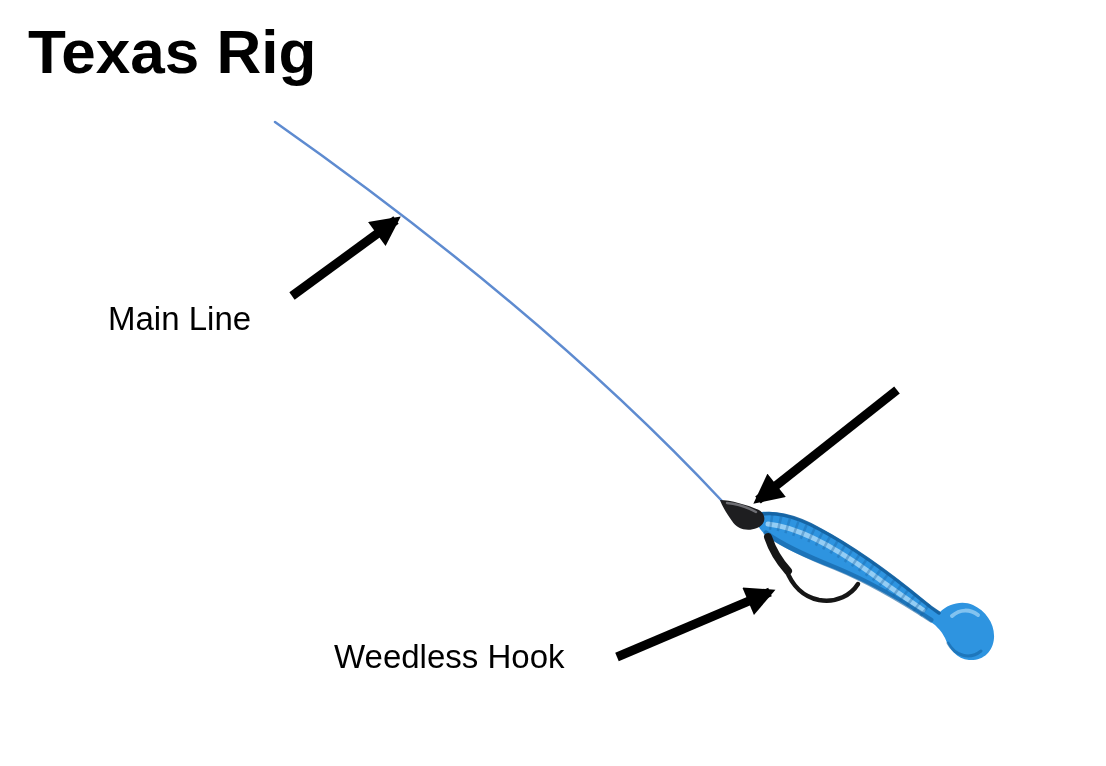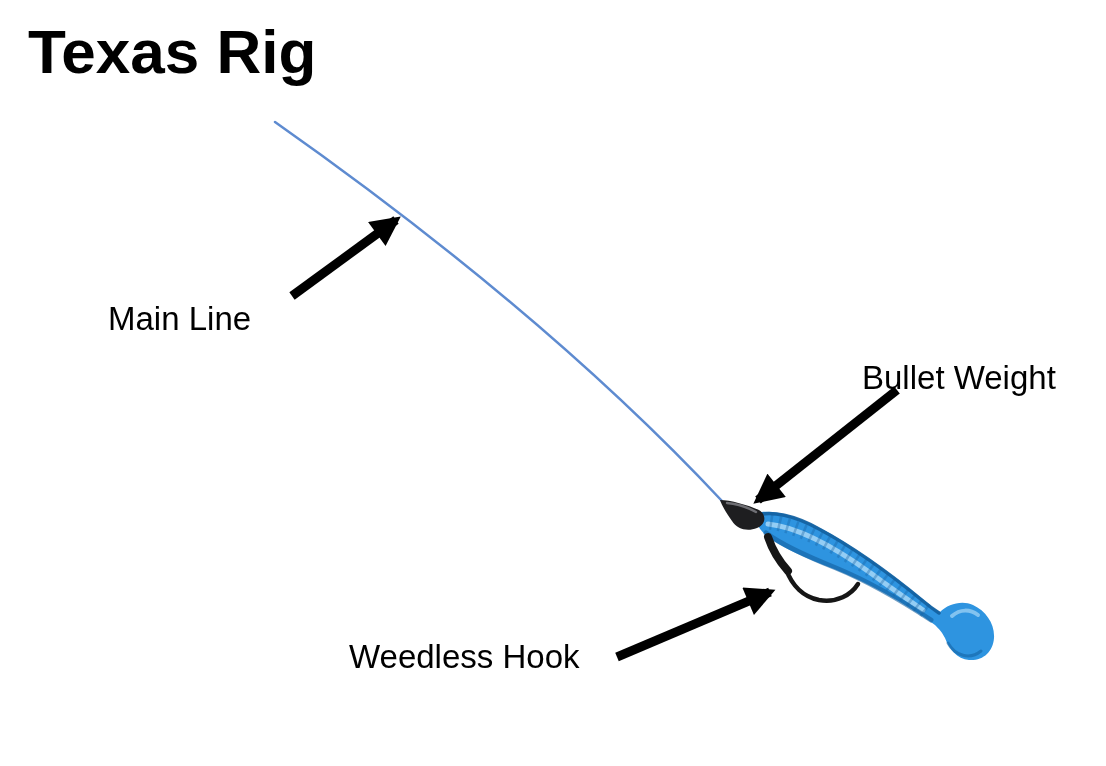--- a/index.html
+++ b/index.html
@@ -25,21 +25,21 @@
   .callout-label {
     position: absolute;
     font-size: 33px;
     line-height: 1.1;
     color: #000;
     white-space: nowrap;
     margin-top: 12px;
   }
   #label-main-line    { left: 108px; top: 289px; }
   #label-bullet-weight{ left: 862px; top: 348px; }
-  #label-weedless-hook{ left: 349px; top: 627px; }
+  #label-weedless-hook{ left: 334px; top: 627px; }
   #rig-svg { position: absolute; left: 0; top: 0; }
 </style>
 </head>
 <body>
 
 <div id="page">
 
   <h1 id="page-title">Texas Rig</h1>
 
   <svg id="rig-svg" width="1106" height="766" viewBox="0 0 1106 766" xmlns="http://www.w3.org/2000/svg">
@@ -84,17 +84,16 @@
       <path d="M727,503 C737,504 749,508 756,512" fill="none" stroke-width="2.5" stroke-linecap="round" opacity="0.9" stroke="#77777c"></path>
     </g>
 
     <line x1="292" y1="296" x2="396" y2="220" marker-end="url(#ah)" stroke-width="9" stroke="#000000"></line>
     <line x1="897" y1="390" x2="758" y2="500" marker-end="url(#ah)" stroke-width="9" stroke="#000000"></line>
     <line x1="617" y1="657" x2="770" y2="592" marker-end="url(#ah)" stroke-width="9" stroke="#000000"></line>
   </svg>
 
   <div id="label-main-line" class="callout-label">Main Line</div>
 
-  <div id="label-bullet-weight" class="callout-label">Bullet Weight</div>
 
   <div id="label-weedless-hook" class="callout-label">Weedless Hook</div>
 
 </div>
 
 </body></html>

